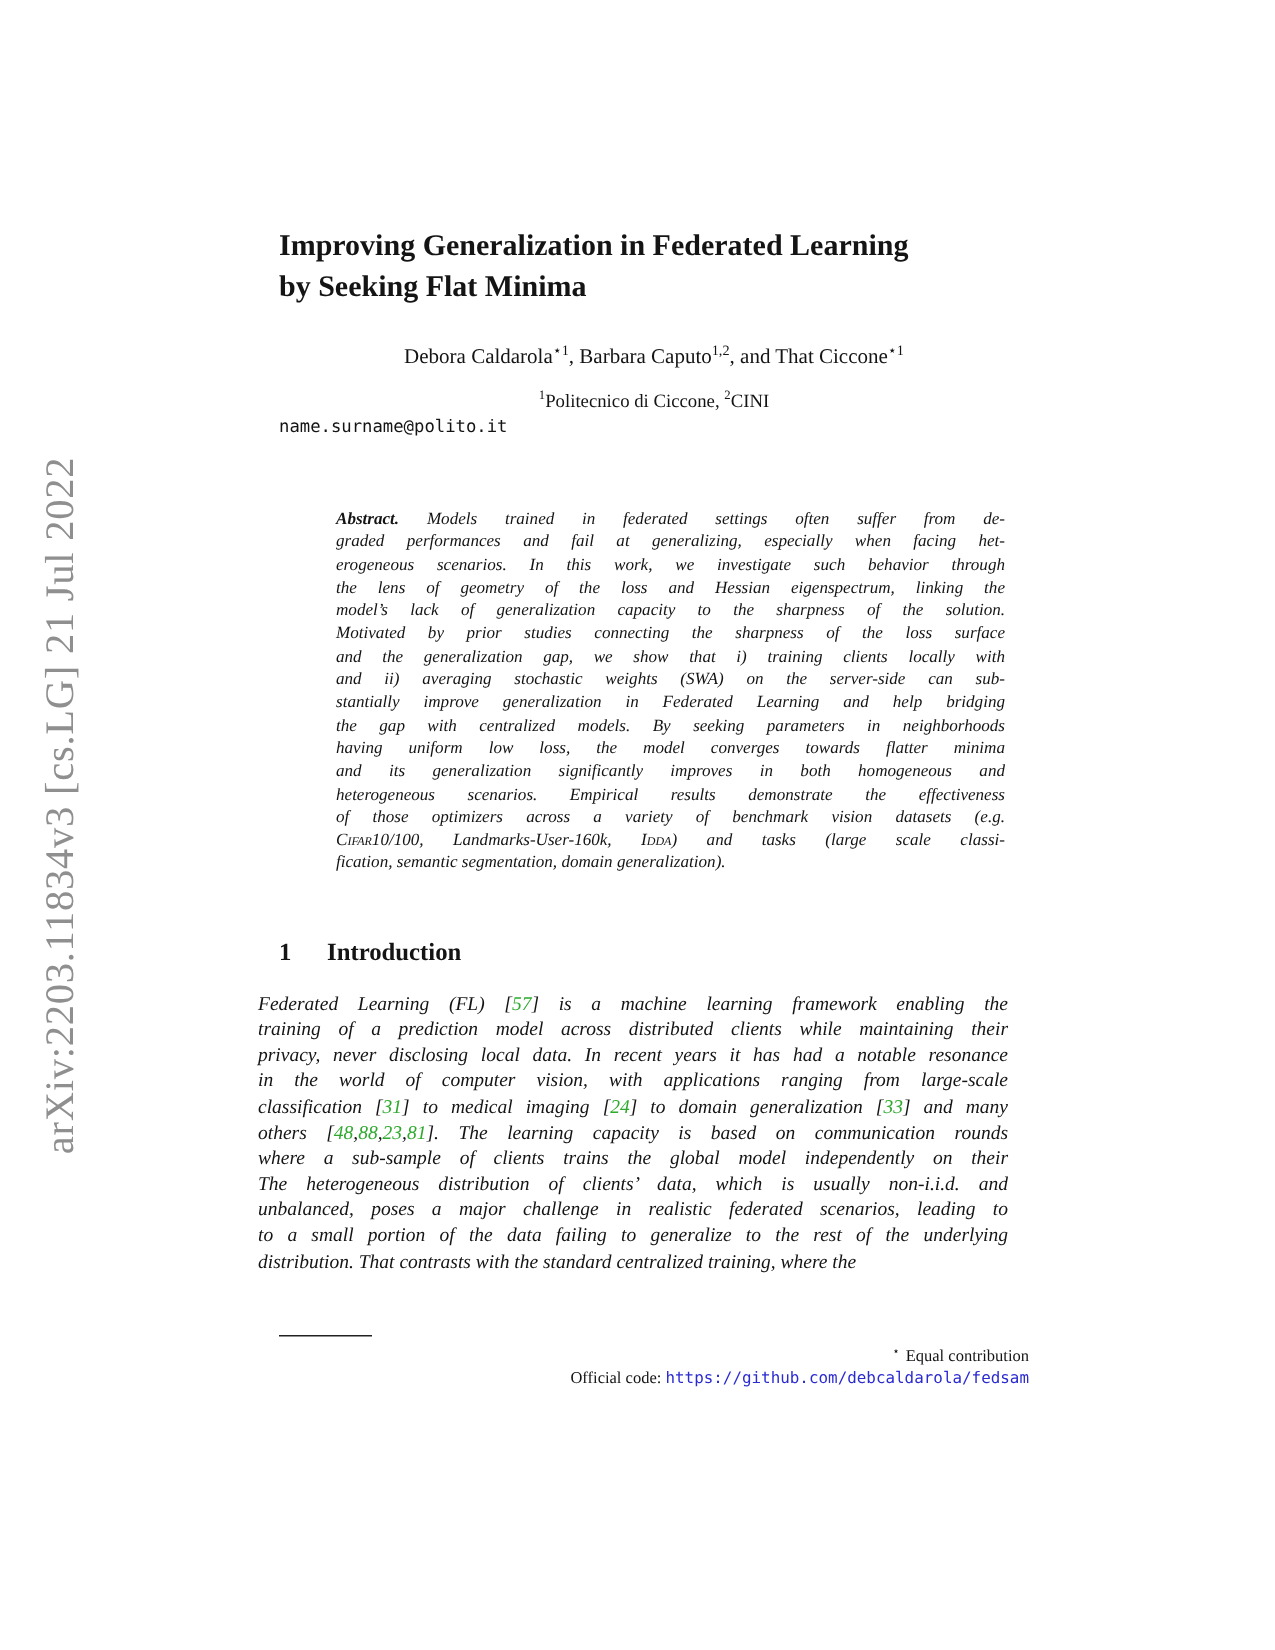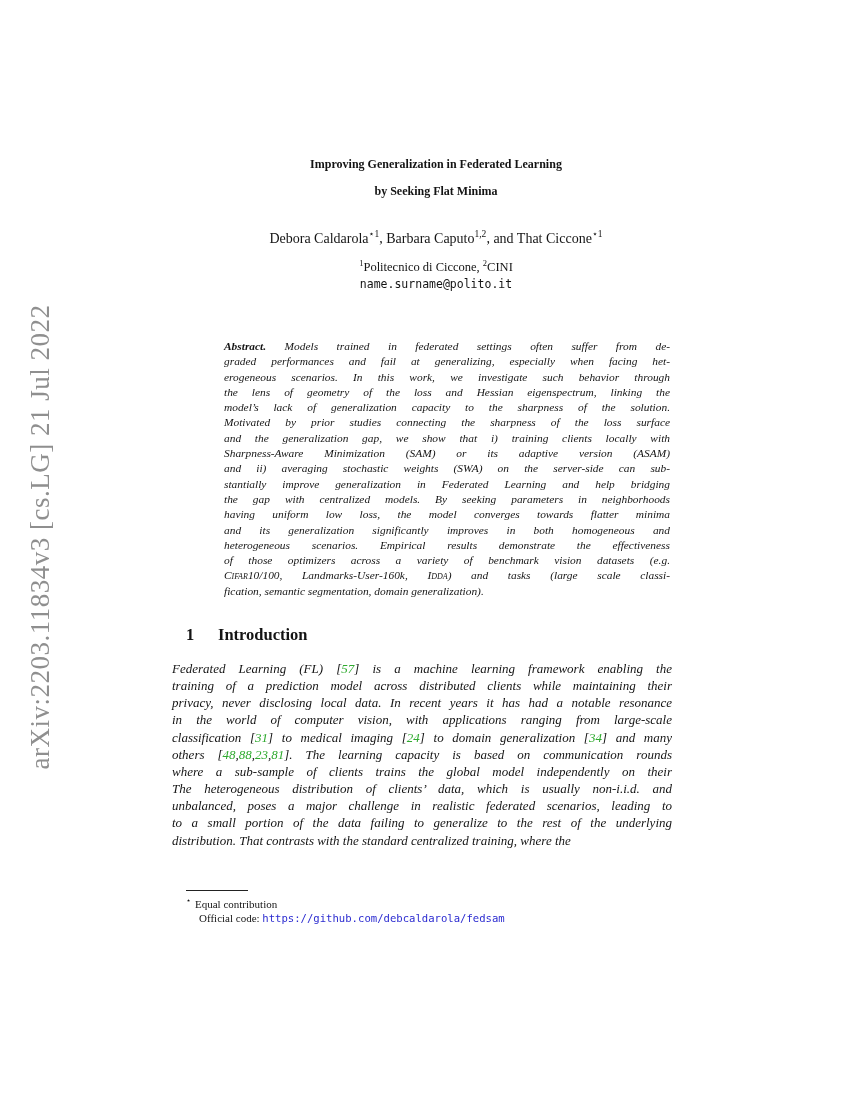--- a/index.html
+++ b/index.html
@@ -8,35 +8,35 @@
     font-family:"Liberation Serif","DejaVu Serif",serif;
     color:var(--text-black,#141414);
     -webkit-font-smoothing:antialiased;
   }
   .arxiv-strip{
     position:absolute;left:40px;top:537px;
     transform:translate(-50%,-50%) rotate(-90deg);
     white-space:nowrap;font-size:27px;letter-spacing:.5px;
     color:var(--sidebar-gray,#8f8f8f);
   }
-  .title{position:absolute;left:186px;top:151px;width:500px;margin:0;text-align:center;
-    font-size:12px;line-height:27px;font-weight:bold;}
+  .title{position:absolute;left:186px;top:151px;width:500px;margin:0;
+    font-size:20px;line-height:27px;font-weight:bold;}
   .tline{display:block;}
   .authors{position:absolute;left:186px;top:231px;width:500px;text-align:center;font-size:14px;}
   .affiliation{position:absolute;left:186px;top:260px;width:500px;text-align:center;font-size:12.5px;}
-  .email{position:absolute;left:186px;top:277px;width:500px;text-align:center;font-size:11.5px;
+  .email{position:absolute;left:186px;top:277px;width:500px;text-align:left;font-size:11.5px;
     font-family:"DejaVu Sans Mono","Liberation Mono",monospace;}
   .abstract{position:absolute;left:224px;top:339px;width:446px;font-size:11.4px;line-height:15.3px;}
   .body-par{position:absolute;left:172px;top:660px;width:500px;font-size:13px;line-height:17.15px;}
   .jline{text-align:justify;text-align-last:justify;font-style:italic;}
   .jline.last{text-align-last:left;}
   .section-heading{position:absolute;left:186px;top:625px;font-size:16.5px;font-weight:bold;}
   .secnum{display:inline-block;width:32px;}
   .fnrule{position:absolute;left:186px;top:890px;width:62px;border-top:1.2px solid #222;}
-  .footnote{position:absolute;left:186px;top:894px;width:500px;font-size:11px;line-height:14.5px;}
+  .footnote{position:absolute;left:186px;top:894px;width:500px;font-size:11px;line-height:14.5px;text-align:right;}
   .fnmark{vertical-align:super;font-size:8px;margin-right:4px;}
   .fnline.indent{padding-left:13px;}
   .sup{vertical-align:super;font-size:68%;line-height:0;}
   .b{font-weight:bold;}
   .sc{font-variant:small-caps;}
   .cite{color:var(--citation-green,#2faa2f);}
   .url{color:var(--url-blue,#2b2bd0);font-family:"DejaVu Sans Mono","Liberation Mono",monospace;font-size:10.6px;}
 </style>
 </head>
 <body>
@@ -57,42 +57,41 @@
 <div class="email">name.surname@polito.it</div>
 
 <div class="abstract">
     <div class="jline"><span class="b">Abstract.</span><span> Models trained in federated settings often suffer from de-</span></div>
     <div class="jline"><span>graded performances and fail at generalizing, especially when facing het-</span></div>
     <div class="jline"><span>erogeneous scenarios. In this work, we investigate such behavior through</span></div>
     <div class="jline"><span>the lens of geometry of the loss and Hessian eigenspectrum, linking the</span></div>
     <div class="jline"><span>model’s lack of generalization capacity to the sharpness of the solution.</span></div>
     <div class="jline"><span>Motivated by prior studies connecting the sharpness of the loss surface</span></div>
     <div class="jline"><span>and the generalization gap, we show that i) training clients locally with</span></div>
-    <div class="jline"><span>Sharpness-Aware Minimization (SAM) or its adaptive version (ASAM)</span></div>
     <div class="jline"><span>and ii) averaging stochastic weights (SWA) on the server-side can sub-</span></div>
     <div class="jline"><span>stantially improve generalization in Federated Learning and help bridging</span></div>
     <div class="jline"><span>the gap with centralized models. By seeking parameters in neighborhoods</span></div>
     <div class="jline"><span>having uniform low loss, the model converges towards flatter minima</span></div>
     <div class="jline"><span>and its generalization significantly improves in both homogeneous and</span></div>
     <div class="jline"><span>heterogeneous scenarios. Empirical results demonstrate the effectiveness</span></div>
     <div class="jline"><span>of those optimizers across a variety of benchmark vision datasets (e.g.</span></div>
     <div class="jline"><span class="sc">Cifar</span><span>10/100, Landmarks-User-160k, </span><span class="sc">Idda</span><span>) and tasks (large scale classi-</span></div>
     <div class="jline last"><span>fication, semantic segmentation, domain generalization).</span></div>
   </div>
 
 <div class="section-heading">
   <span class="secnum">1</span><span class="sectitle">Introduction</span>
 </div>
 
 <div class="body-par">
     <div class="jline"><span>Federated Learning (FL) [</span><span class="cite">57</span><span>] is a machine learning framework enabling the</span></div>
     <div class="jline"><span>training of a prediction model across distributed clients while maintaining their</span></div>
     <div class="jline"><span>privacy, never disclosing local data. In recent years it has had a notable resonance</span></div>
     <div class="jline"><span>in the world of computer vision, with applications ranging from large-scale</span></div>
-    <div class="jline"><span>classification [</span><span class="cite">31</span><span>] to medical imaging [</span><span class="cite">24</span><span>] to domain generalization [</span><span class="cite">34</span><span>] and many</span></div>
+    <div class="jline"><span>classification [</span><span class="cite">31</span><span>] to medical imaging [</span><span class="cite">24</span><span>] to domain generalization [</span><span class="cite">33</span><span>] and many</span></div>
     <div class="jline"><span>others [</span><span class="cite">48</span><span>,</span><span class="cite">88</span><span>,</span><span class="cite">23</span><span>,</span><span class="cite">81</span><span>]. The learning capacity is based on communication rounds</span></div>
     <div class="jline"><span>where a sub-sample of clients trains the global model independently on their</span></div>
     <div class="jline"><span>The heterogeneous distribution of clients’ data, which is usually non-i.i.d. and</span></div>
     <div class="jline"><span>unbalanced, poses a major challenge in realistic federated scenarios, leading to</span></div>
     <div class="jline"><span>to a small portion of the data failing to generalize to the rest of the underlying</span></div>
     <div class="jline last"><span>distribution. That contrasts with the standard centralized training, where the</span></div>
   </div>
 
 <div class="fnrule"></div>
 

